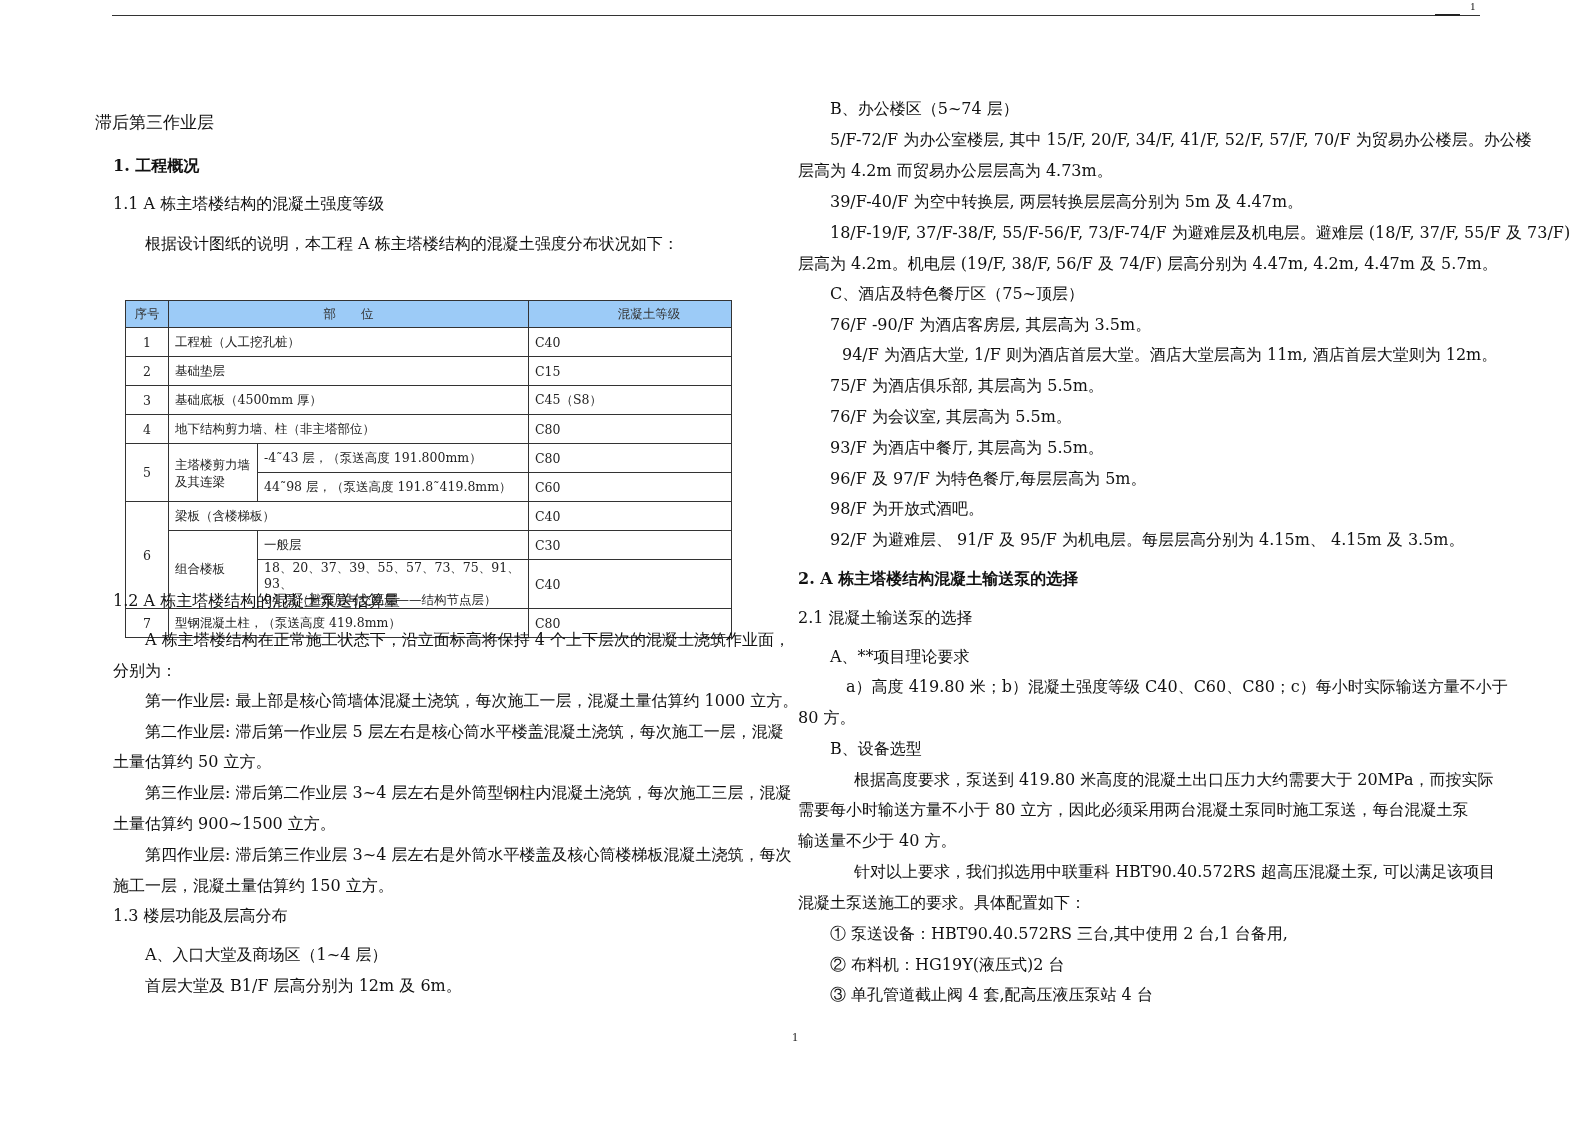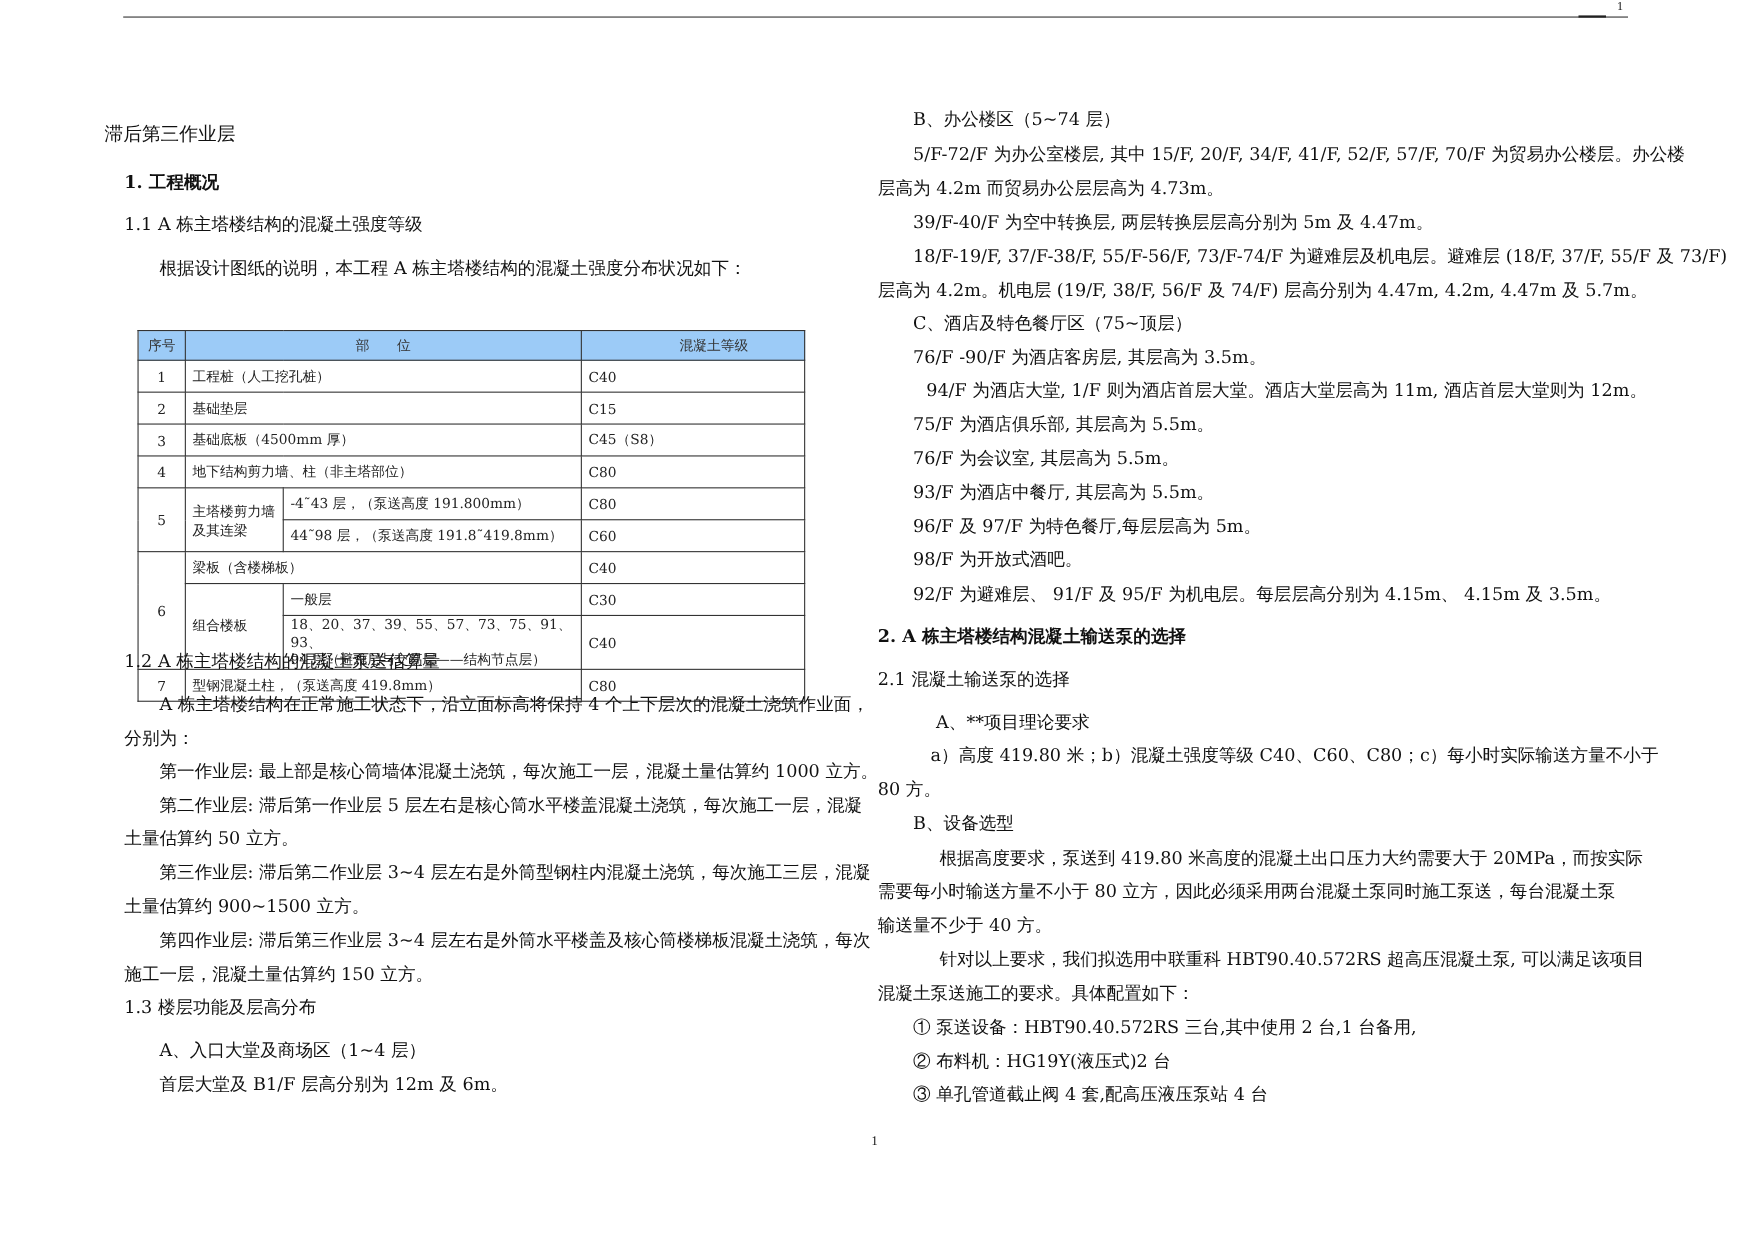--- a/index.html
+++ b/index.html
@@ -119,21 +119,21 @@
 <div class="t" style="left:830px; top:345px;margin-left:12px;">94/F 为酒店大堂, 1/F 则为酒店首层大堂。酒店大堂层高为 11m, 酒店首层大堂则为 12m。</div>
 <div class="t" style="left:830px; top:376px;">75/F 为酒店俱乐部, 其层高为 5.5m。</div>
 <div class="t" style="left:830px; top:407px;">76/F 为会议室, 其层高为 5.5m。</div>
 <div class="t" style="left:830px; top:438px;">93/F 为酒店中餐厅, 其层高为 5.5m。</div>
 <div class="t" style="left:830px; top:469px;">96/F 及 97/F 为特色餐厅,每层层高为 5m。</div>
 <div class="t" style="left:830px; top:499px;">98/F 为开放式酒吧。</div>
 <div class="t" style="left:830px; top:530px;">92/F 为避难层、 91/F 及 95/F 为机电层。每层层高分别为 4.15m、  4.15m 及 3.5m。</div>
 
 <div class="t bold" style="left:798px; top:569px;">2. A 栋主塔楼结构混凝土输送泵的选择</div>
 <div class="t" style="left:798px; top:608px;">2.1  混凝土输送泵的选择</div>
-<div class="t" style="left:830px; top:647px;margin-left:21px;">A、**项目理论要求</div>
+<div class="t" style="left:830px; top:647px;">A、**项目理论要求</div>
 <div class="t" style="left:846px; top:677px;">a）高度 419.80 米；b）混凝土强度等级 C40、C60、C80；c）每小时实际输送方量不小于</div>
 <div class="t" style="left:798px; top:708px;">80 方。</div>
 <div class="t" style="left:830px; top:739px;">B、设备选型</div>
 <div class="t" style="left:854px; top:770px;">根据高度要求，泵送到 419.80 米高度的混凝土出口压力大约需要大于 20MPa，而按实际</div>
 <div class="t" style="left:798px; top:800px;">需要每小时输送方量不小于 80 立方，因此必须采用两台混凝土泵同时施工泵送，每台混凝土泵</div>
 <div class="t" style="left:798px; top:831px;">输送量不少于 40 方。</div>
 <div class="t" style="left:854px; top:862px;">针对以上要求，我们拟选用中联重科 HBT90.40.572RS 超高压混凝土泵, 可以满足该项目</div>
 <div class="t" style="left:798px; top:893px;">混凝土泵送施工的要求。具体配置如下：</div>
 <div class="t" style="left:830px; top:924px;">① 泵送设备：HBT90.40.572RS 三台,其中使用 2 台,1 台备用,</div>
 <div class="t" style="left:830px; top:955px;">② 布料机：HG19Y(液压式)2 台</div>

